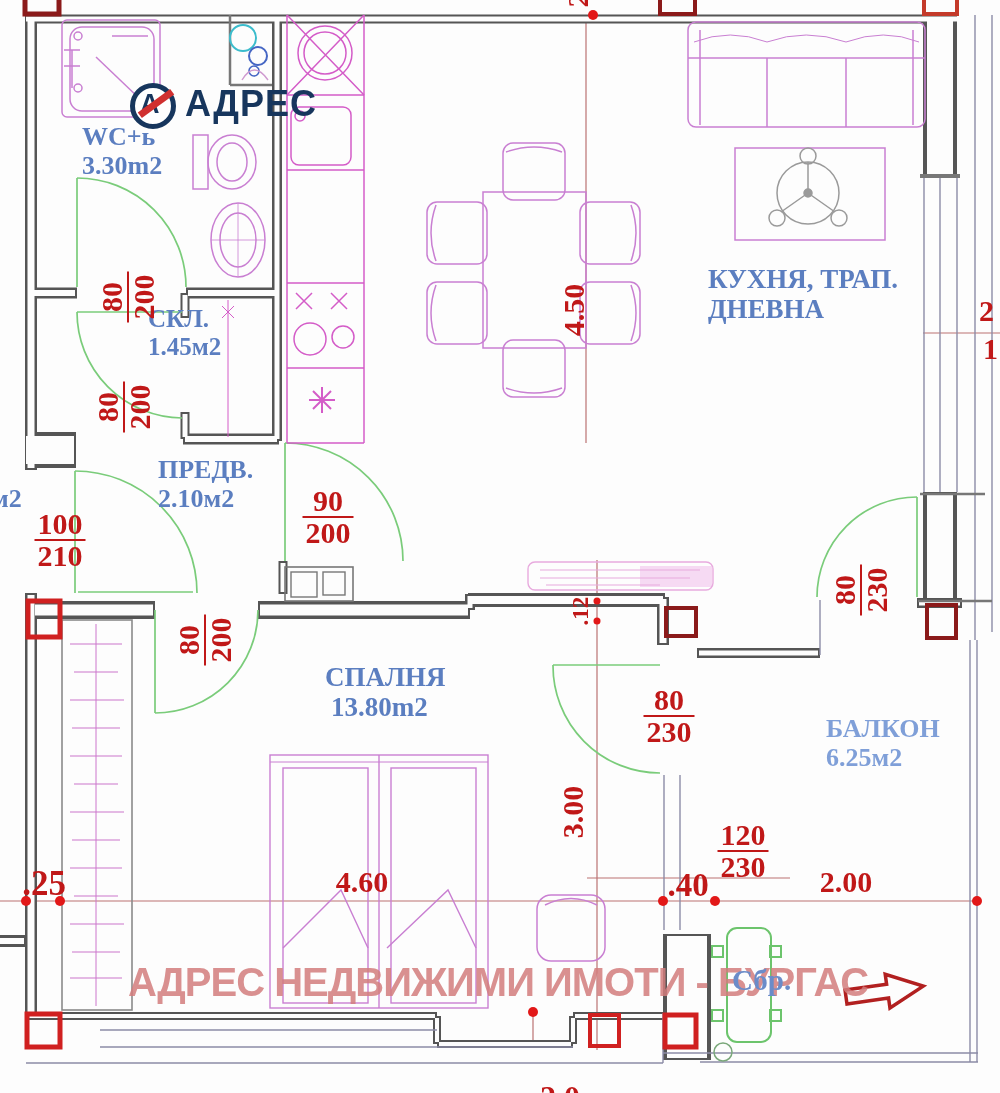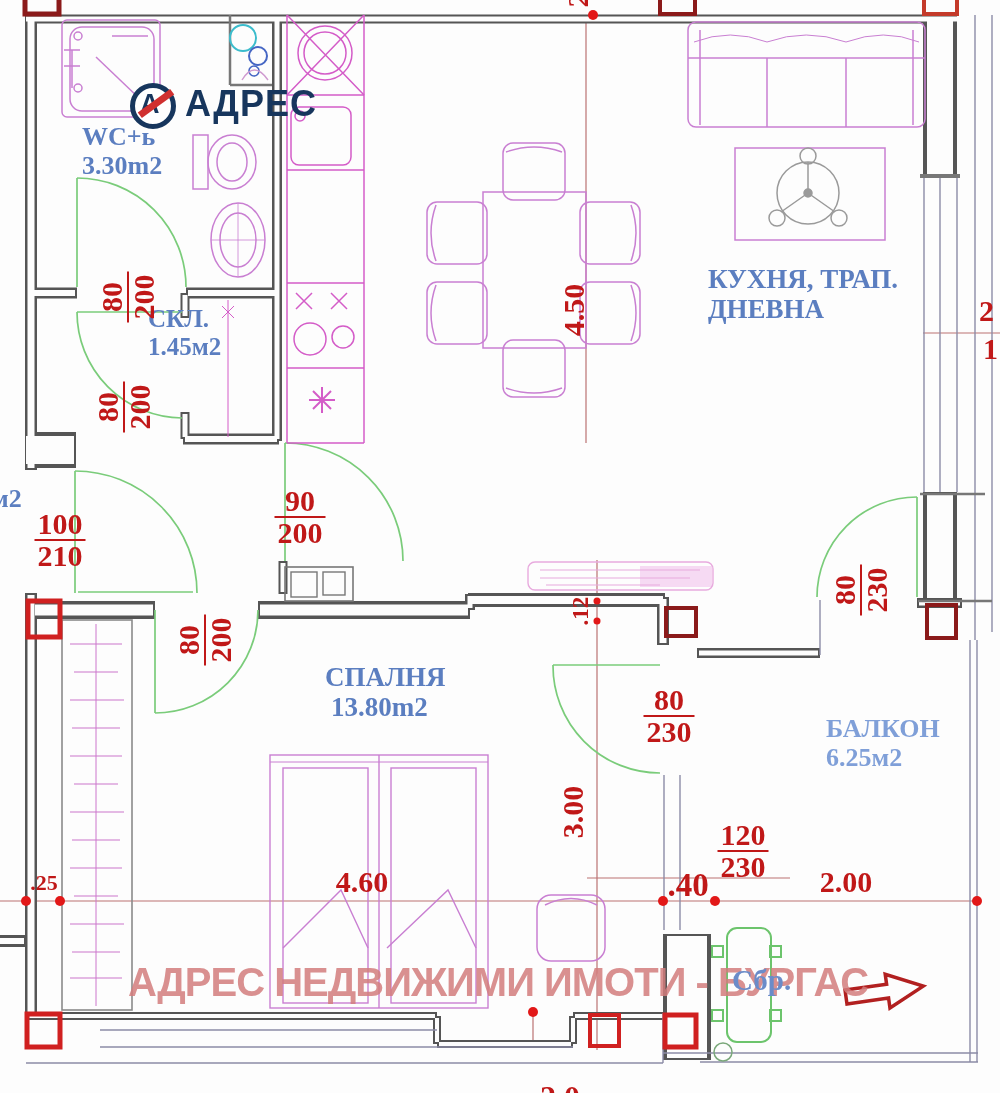--- a/index.html
+++ b/index.html
@@ -296,20 +296,24 @@
   </div>
 
   <div class="lbl" style="left:82px;top:122px;">
     <div>WC+ь</div>
     <div>3.30m2</div>
   </div>
   <div class="lbl" style="left:148px;top:305px;font-size:25px;">
     <div>СКЛ.</div>
     <div>1.45м2</div>
   </div>
+  <div class="lbl" style="left:158px;top:455px;">
+    <div>ПРЕДВ.</div>
+    <div>2.10м2</div>
+  </div>
   <div class="lbl" style="left:708px;top:264px;font-size:27px;">
     <div>КУХНЯ, ТРАП.</div>
     <div>ДНЕВНА</div>
   </div>
   <div class="lbl" style="left:325px;top:662px;font-size:27px;">
     <div>СПАЛНЯ</div>
     <div style="padding-left:6px;">13.80m2</div>
   </div>
   <div class="lbl light" style="left:818px;top:714px;">
     <div>БАЛКОН</div>
@@ -328,21 +332,21 @@
         <span>80</span>
         <span class="den">200</span>
       </span>
   </div>
   <div class="dim ctr" style="left:60px;top:540px;">
     <span class="frac">
         <span>100</span>
         <span class="den">210</span>
       </span>
   </div>
-  <div class="dim ctr" style="left:300px;top:517px;">
+  <div class="dim ctr" style="left:328px;top:517px;">
     <span class="frac">
         <span>90</span>
         <span class="den">200</span>
       </span>
   </div>
   <div class="dim rot" style="left:205px;top:640px;">
     <span class="frac">
         <span>80</span>
         <span class="den">200</span>
       </span>
@@ -362,21 +366,21 @@
   <div class="dim ctr" style="left:743px;top:851px;">
     <span class="frac">
         <span>120</span>
         <span class="den">230</span>
       </span>
   </div>
 
   <div class="dim rot" style="left:574px;top:310px;">4.50</div>
   <div class="dim rot" style="left:573px;top:812px;">3.00</div>
   <div class="dim rot small" style="left:580px;top:611px;">.12</div>
-  <div class="dim ctr" style="left:44px;top:883px;font-size:22px;">.25</div>
+  <div class="dim ctr" style="left:44px;top:883px;font-size:35px;">.25</div>
   <div class="dim ctr" style="left:362px;top:882px;">4.60</div>
   <div class="dim ctr" style="left:688px;top:885px;font-size:33px;">.40</div>
   <div class="dim ctr" style="left:846px;top:882px;">2.00</div>
   <div class="dim" style="left:979px;top:296px;">2</div>
   <div class="dim" style="left:983px;top:334px;">1</div>
   <div class="dim rot" style="left:578px;top:0px;">2</div>
   <div class="dim" style="left:540px;top:1081px;font-size:32px;">2.0</div>
 
   <div class="wm">АДРЕС НЕДВИЖИМИ ИМОТИ - БУРГАС</div>
   <div class="sbr">Сбр.</div>

